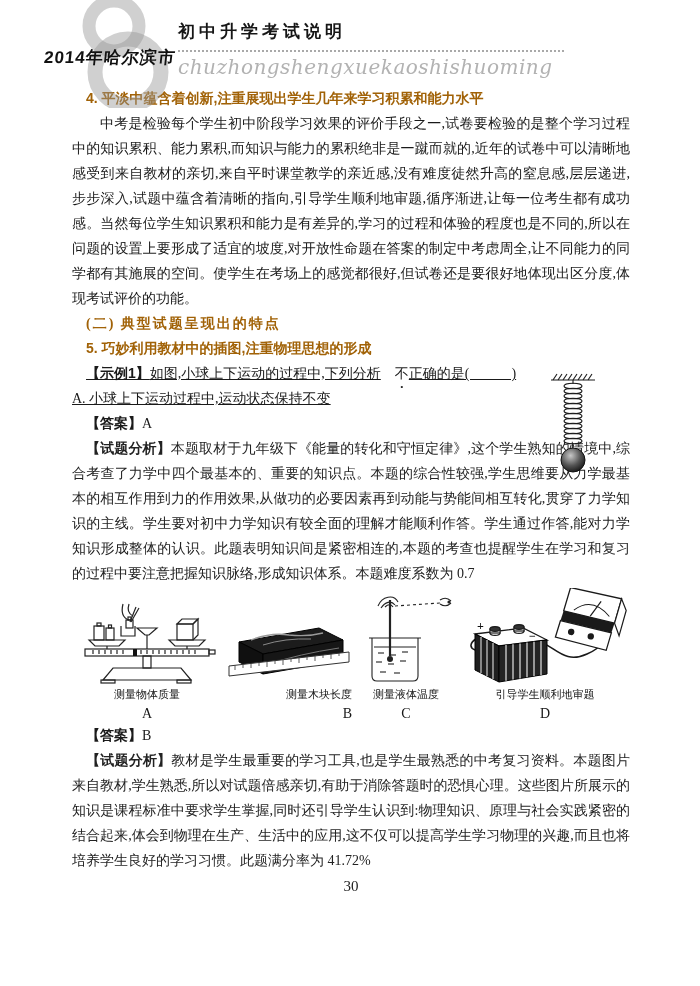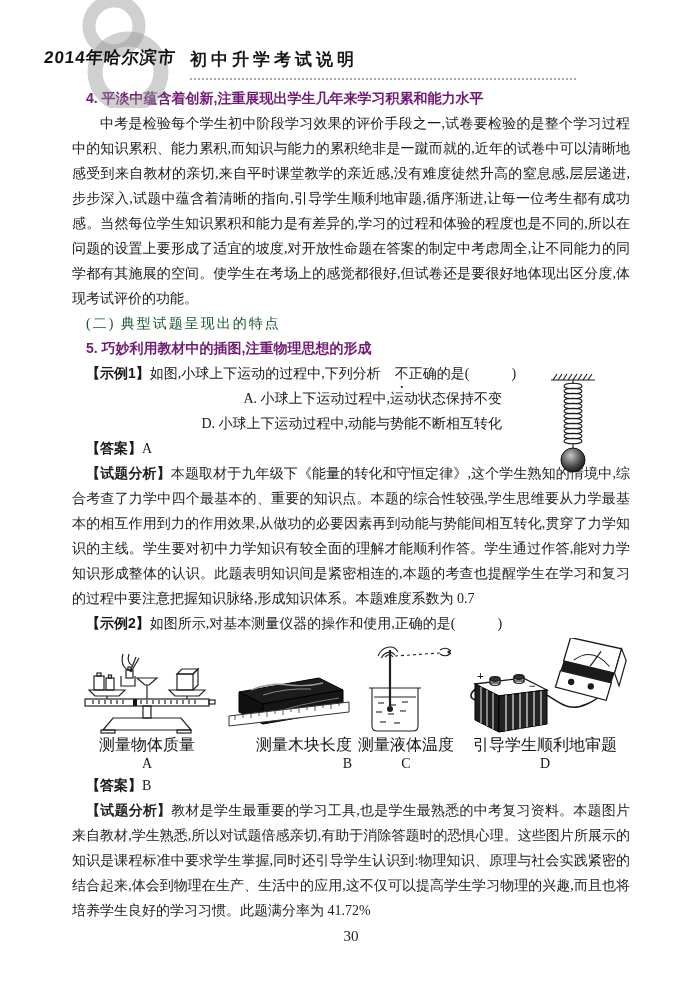--- a/index.html
+++ b/index.html
@@ -14,100 +14,100 @@
   }
   
   .header{position:relative;height:82px;}
   .logo{position:absolute;left:42px;top:-4px;}
   .edition{
     position:absolute;left:44px;top:46px;z-index:2;
     font-family:"Liberation Sans","DejaVu Sans",sans-serif;
     font-weight:bold;font-size:17px;letter-spacing:1px;
     transform:skewX(-6deg);color:#111;
   }
-  .masthead{position:absolute;left:190px;top:20px;width:386px;z-index:2;margin-top:28px;}
+  .masthead{position:absolute;left:178px;top:20px;width:386px;z-index:2;}
   .masthead-title{
     font-family:"Liberation Sans","DejaVu Sans",sans-serif;
     font-weight:bold;font-size:17px;letter-spacing:4px;color:#161616;
     padding-bottom:7px;border-bottom:2px dotted #a9a9a9;
   }
   .masthead-pinyin{
     margin-top:3px;font-style:italic;color:#b2b2b2;font-size:20px;
     letter-spacing:0.5px;font-family:"DejaVu Serif","Liberation Serif",serif;
   }
   
   .content{
     padding:4px 70px 0 72px;
     font-size:14px;line-height:25px;text-align:justify;
   }
   .content p{margin:0;}
   .h-sans{
     font-family:"Liberation Sans","DejaVu Sans",sans-serif;
-    font-weight:bold;text-align:left;text-indent:1em;color:#701a75;
+    font-weight:bold;text-align:left;text-indent:1em;color:#a16207;
   }
   .para{text-indent:2em;}
   .h-kai{
-    font-weight:normal;letter-spacing:2px;text-align:left;text-indent:1em;color:#14532d;
+    font-weight:bold;letter-spacing:2px;text-align:left;text-indent:1em;color:#a16207;
   }
   .indent1{text-indent:1em;text-align:left;}
   .marker{font-family:"Liberation Sans","DejaVu Sans",sans-serif;font-weight:bold;}
   .kai{color:#222;}
-  .ex1{position:relative;}
-  .ex1 .options{max-width:430px;text-align:right;}
+  .ex1{position:relative;text-decoration:underline;}
+  .ex1 .options{max-width:430px;text-align:left;}
   .spring-fig{position:absolute;right:28px;top:10px;}
   .emph{position:relative;display:inline-block;}
   .emph::after{
     content:"\2022";position:absolute;left:50%;transform:translateX(-50%);
     bottom:-0.62em;font-size:9px;line-height:1;color:#1a1a1a;
   }
   
   .figrow{display:flex;align-items:flex-end;margin:2px 0 0 0;}
   .figcol{display:flex;flex-direction:column;align-items:center;}
   .figcol.c1{width:150px;}
   .figcol.c2{width:130px;align-items:flex-end;}
   .figcol.c3{width:108px;}
   .figcol.c4{width:170px;}
-  .figcap{font-size:16px;line-height:17px;margin-top:2px;text-align:center;color:#161616;}
+  .figcap{font-size:11px;line-height:17px;margin-top:2px;text-align:center;color:#161616;}
   .figletter{font-size:14px;line-height:19px;margin-top:1px;color:#161616;}
   svg{display:block;}
   .pagenum{text-align:center;font-size:15px;line-height:22px;margin-top:2px;color:#222;}
 </style>
 </head>
 <body>
 
 <div class="page">
 
   <div class="header">
     <div class="logo">
       <svg width="170" height="112" viewBox="0 0 170 112">
         <circle cx="72" cy="30" r="25" fill="none" stroke="rgba(150,150,150,0.45)" stroke-width="13"></circle>
         <circle cx="86" cy="76" r="33" fill="none" stroke="rgba(150,150,150,0.45)" stroke-width="15"></circle>
       </svg>
     </div>
     <div class="edition">2014年哈尔滨市</div>
     <div class="masthead">
       <div class="masthead-title">初中升学考试说明</div>
+      <div class="masthead-pinyin">chuzhongshengxuekaoshishuoming</div>
     </div>
   </div>
 
   <div class="content">
 
     <p class="h-sans">4. 平淡中蕴含着创新,注重展现出学生几年来学习积累和能力水平</p>
 
     <p class="para">中考是检验每个学生初中阶段学习效果的评价手段之一,试卷要检验的是整个学习过程中的知识累积、能力累积,而知识与能力的累积绝非是一蹴而就的,近年的试卷中可以清晰地感受到来自教材的亲切,来自平时课堂教学的亲近感,没有难度徒然升高的窒息感,层层递进,步步深入,试题中蕴含着清晰的指向,引导学生顺利地审题,循序渐进,让每一位考生都有成功感。当然每位学生知识累积和能力是有差异的,学习的过程和体验的程度也是不同的,所以在问题的设置上要形成了适宜的坡度,对开放性命题在答案的制定中考虑周全,让不同能力的同学都有其施展的空间。使学生在考场上的感觉都很好,但试卷还是要很好地体现出区分度,体现考试评价的功能。</p>
 
     <p class="h-kai">(二) 典型试题呈现出的特点</p>
 
     <p class="h-sans">5. 巧妙利用教材中的插图,注重物理思想的形成</p>
 
     <div class="ex1">
       <p class="indent1"><span class="marker">【示例1】</span><span>如图,小球上下运动的过程中,下列分析</span><span class="emph">不</span><span>正确的是(　　　)</span></p>
       <div class="options">
         <p>A. 小球上下运动过程中,运动状态保持不变</p>
-        <p>D. 小球上下运动过程中,动能与势能不断相互转化</p>
       </div>
       <div class="spring-fig">
         <svg width="58" height="102" viewBox="0 0 58 102">
           <defs>
             <radialGradient id="ballg" cx="40%" cy="32%" r="75%">
               <stop offset="0%" stop-color="#c8c8c8"></stop>
               <stop offset="55%" stop-color="#555555"></stop>
               <stop offset="100%" stop-color="#101010"></stop>
             </radialGradient>
           </defs>
@@ -138,21 +138,20 @@
           </g>
           <circle cx="29" cy="89" r="12" fill="url(#ballg)" stroke="#101010" stroke-width="1"></circle>
         </svg>
       </div>
     </div>
 
     <p class="indent1"><span class="marker">【答案】</span><span>A</span></p>
 
     <p class="indent1 kai" style="text-align:justify;"><span class="marker">【试题分析】</span><span>本题取材于九年级下《能量的转化和守恒定律》,这个学生熟知的情境中,综合考查了力学中四个最基本的、重要的知识点。本题的综合性较强,学生思维要从力学最基本的相互作用到力的作用效果,从做功的必要因素再到动能与势能间相互转化,贯穿了力学知识的主线。学生要对初中力学知识有较全面的理解才能顺利作答。学生通过作答,能对力学知识形成整体的认识。此题表明知识间是紧密相连的,本题的考查也提醒学生在学习和复习的过程中要注意把握知识脉络,形成知识体系。本题难度系数为 0.7</span></p>
 
-    <p class="indent1"><span class="marker">【示例2】</span><span>如图所示,对基本测量仪器的操作和使用,正确的是(　　　)</span></p>
 
     <div class="figrow">
 
       <div class="figcol c1">
         <span>
         <svg width="140" height="82" viewBox="0 0 140 82">
           <g fill="none" stroke="#222" stroke-width="1.2">
 
             <path d="M46,2 C44,10 46,16 52,18"></path>
             <path d="M52,2 C50,8 52,12 56,14"></path>

